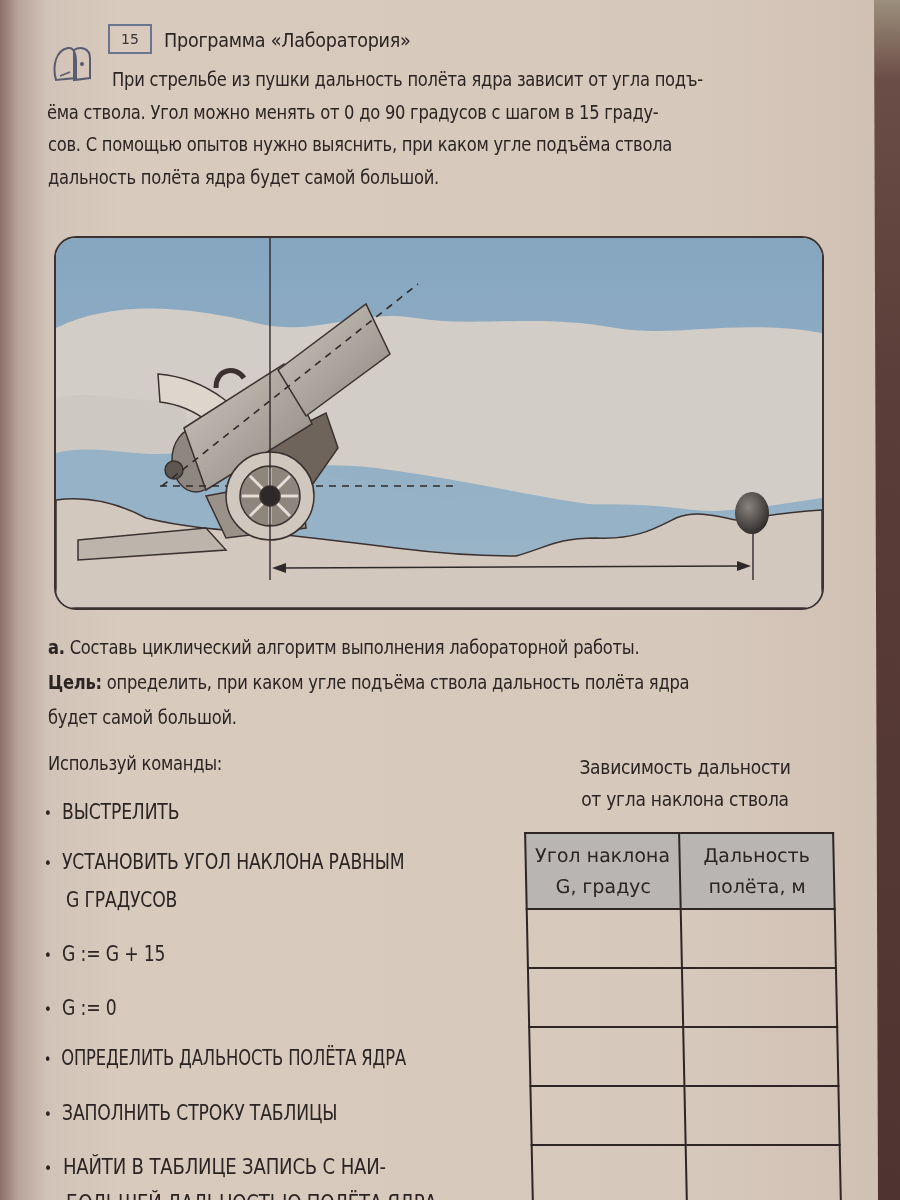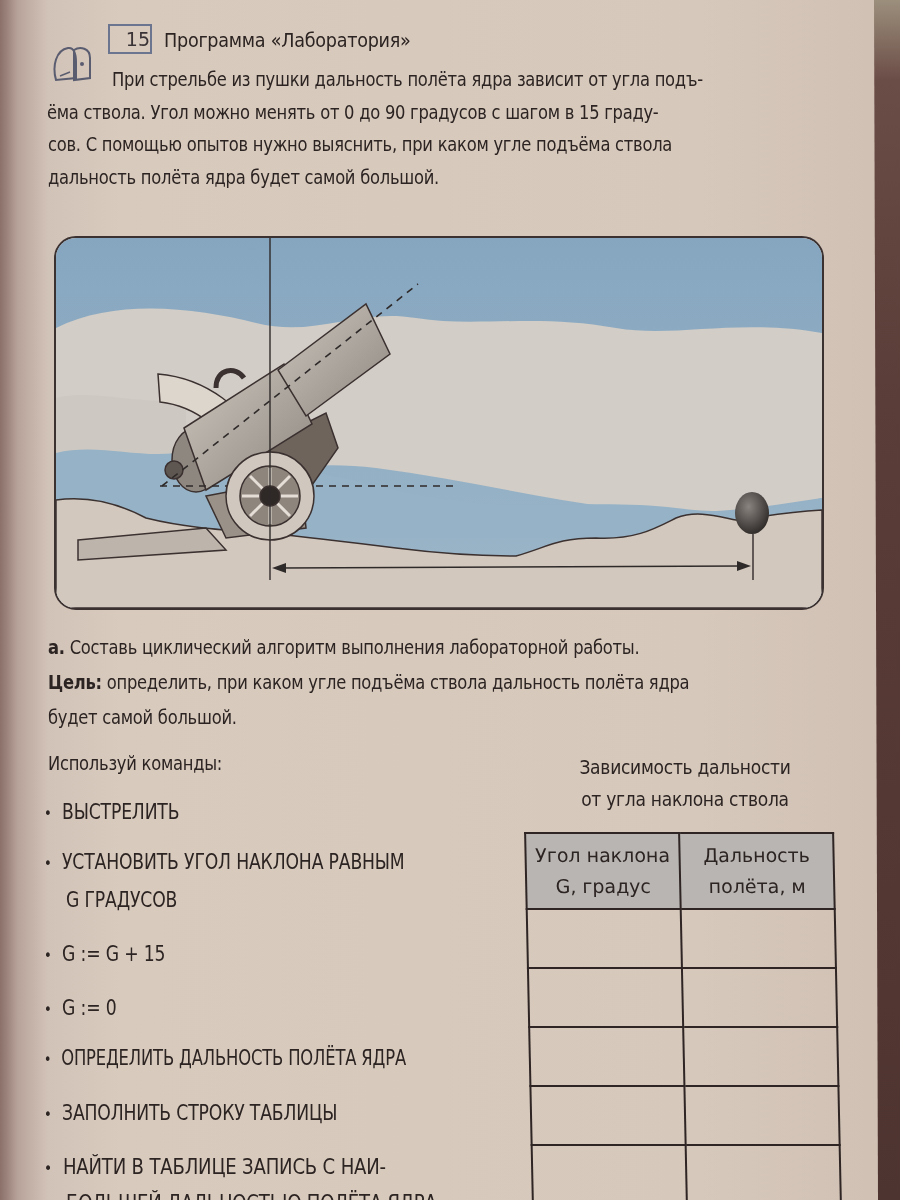--- a/index.html
+++ b/index.html
@@ -16,21 +16,21 @@
     }
     .desk {
       position: absolute; right: 0; top: 0; width: 40px; height: 1200px;
       background: linear-gradient(180deg, #9c8f7c 0px, #6b4d47 80px, #5a3c38 400px, #4e3430 1200px);
     }
     .txt { position: absolute; white-space: nowrap; letter-spacing: -0.3px; }
 
     .task-icon { position: absolute; left: 50px; top: 42px; width: 52px; height: 42px; }
     .task-num {
       position: absolute; left: 108px; top: 24px; width: 40px; height: 26px;
-      border: 2px solid #6c7590; font-size: 19px; line-height: 26px; text-align: right;
+      border: 2px solid #6c7590; font-size: 14px; line-height: 26px; text-align: center;
       color: #3a3336;
     }
     .title { left: 164px; top: 28px; font-size: 20px; transform: scaleX(0.88); transform-origin: left; }
     .para { font-size: 19px; transform-origin: left; }
 
     .illustration {
       position: absolute; left: 54px; top: 236px; width: 766px; height: 370px;
       border: 2px solid #3b3130; border-radius: 22px; overflow: hidden;
     }
 

